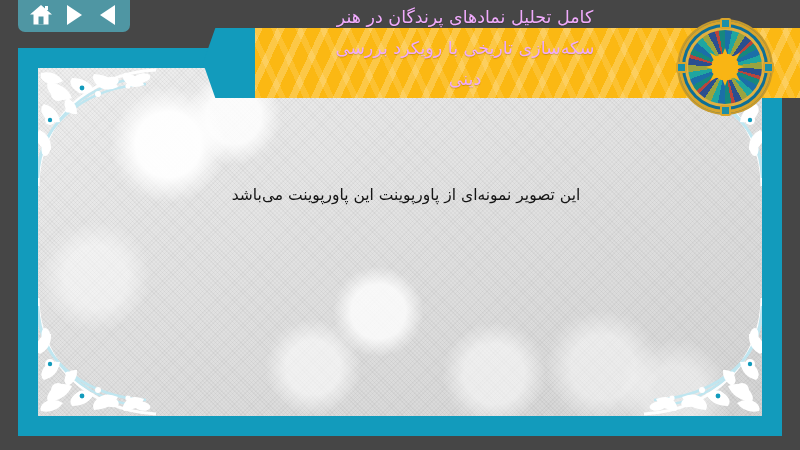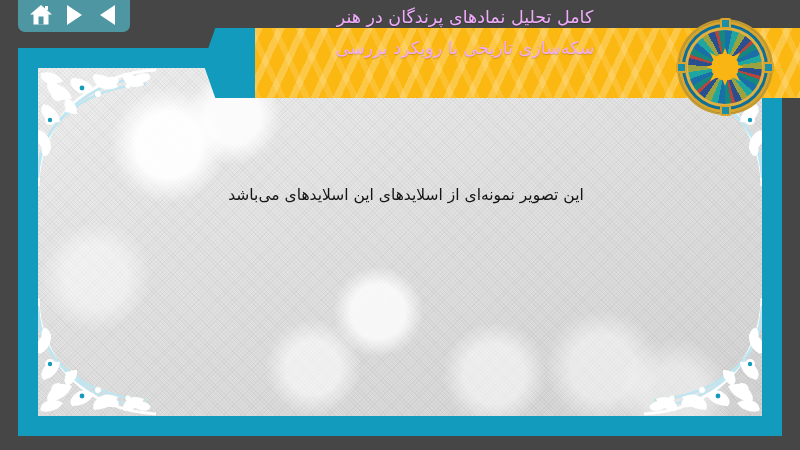--- a/index.html
+++ b/index.html
@@ -186,20 +186,21 @@
     </svg>
   </div>
 </div>
 
 <div class="banner-tab"></div>
 <div class="banner"></div>
 
 <div class="title">
   <div>کامل تحلیل نمادهای پرندگان در هنر</div>
   <div>سکه‌سازی تاریخی با رویکرد بررسی</div>
+  <div>دینی</div>
 </div>
 
 <div class="medallion">
   <div class="med-star"></div>
   <div class="med-knob kn-t"></div>
   <div class="med-knob kn-b"></div>
   <div class="med-knob kn-l"></div>
   <div class="med-knob kn-r"></div>
 </div>
 
@@ -336,15 +337,15 @@
         <ellipse cx="8" cy="80" rx="4.5" ry="8" transform="rotate(8 8 80)"></ellipse>
         <path d="M30 30 q10 6 9 16 q-9 1 -12 -7 q-2 -6 3 -9z"></path>
         <circle cx="60" cy="26" r="3"></circle>
         <circle cx="90" cy="18" r="2.6"></circle>
         <circle cx="30" cy="42" r="2.6"></circle>
       </g>
     </svg>
   </div>
 
   <div class="body-text">
-    <p>این تصویر نمونه‌ای از اسلایدهای این اسلایدهای می‌باشد</p>
+    <p>این تصویر نمونه‌ای از پاورپوینت این پاورپوینت می‌باشد</p>
   </div>
 </div>
 
 </body></html>

